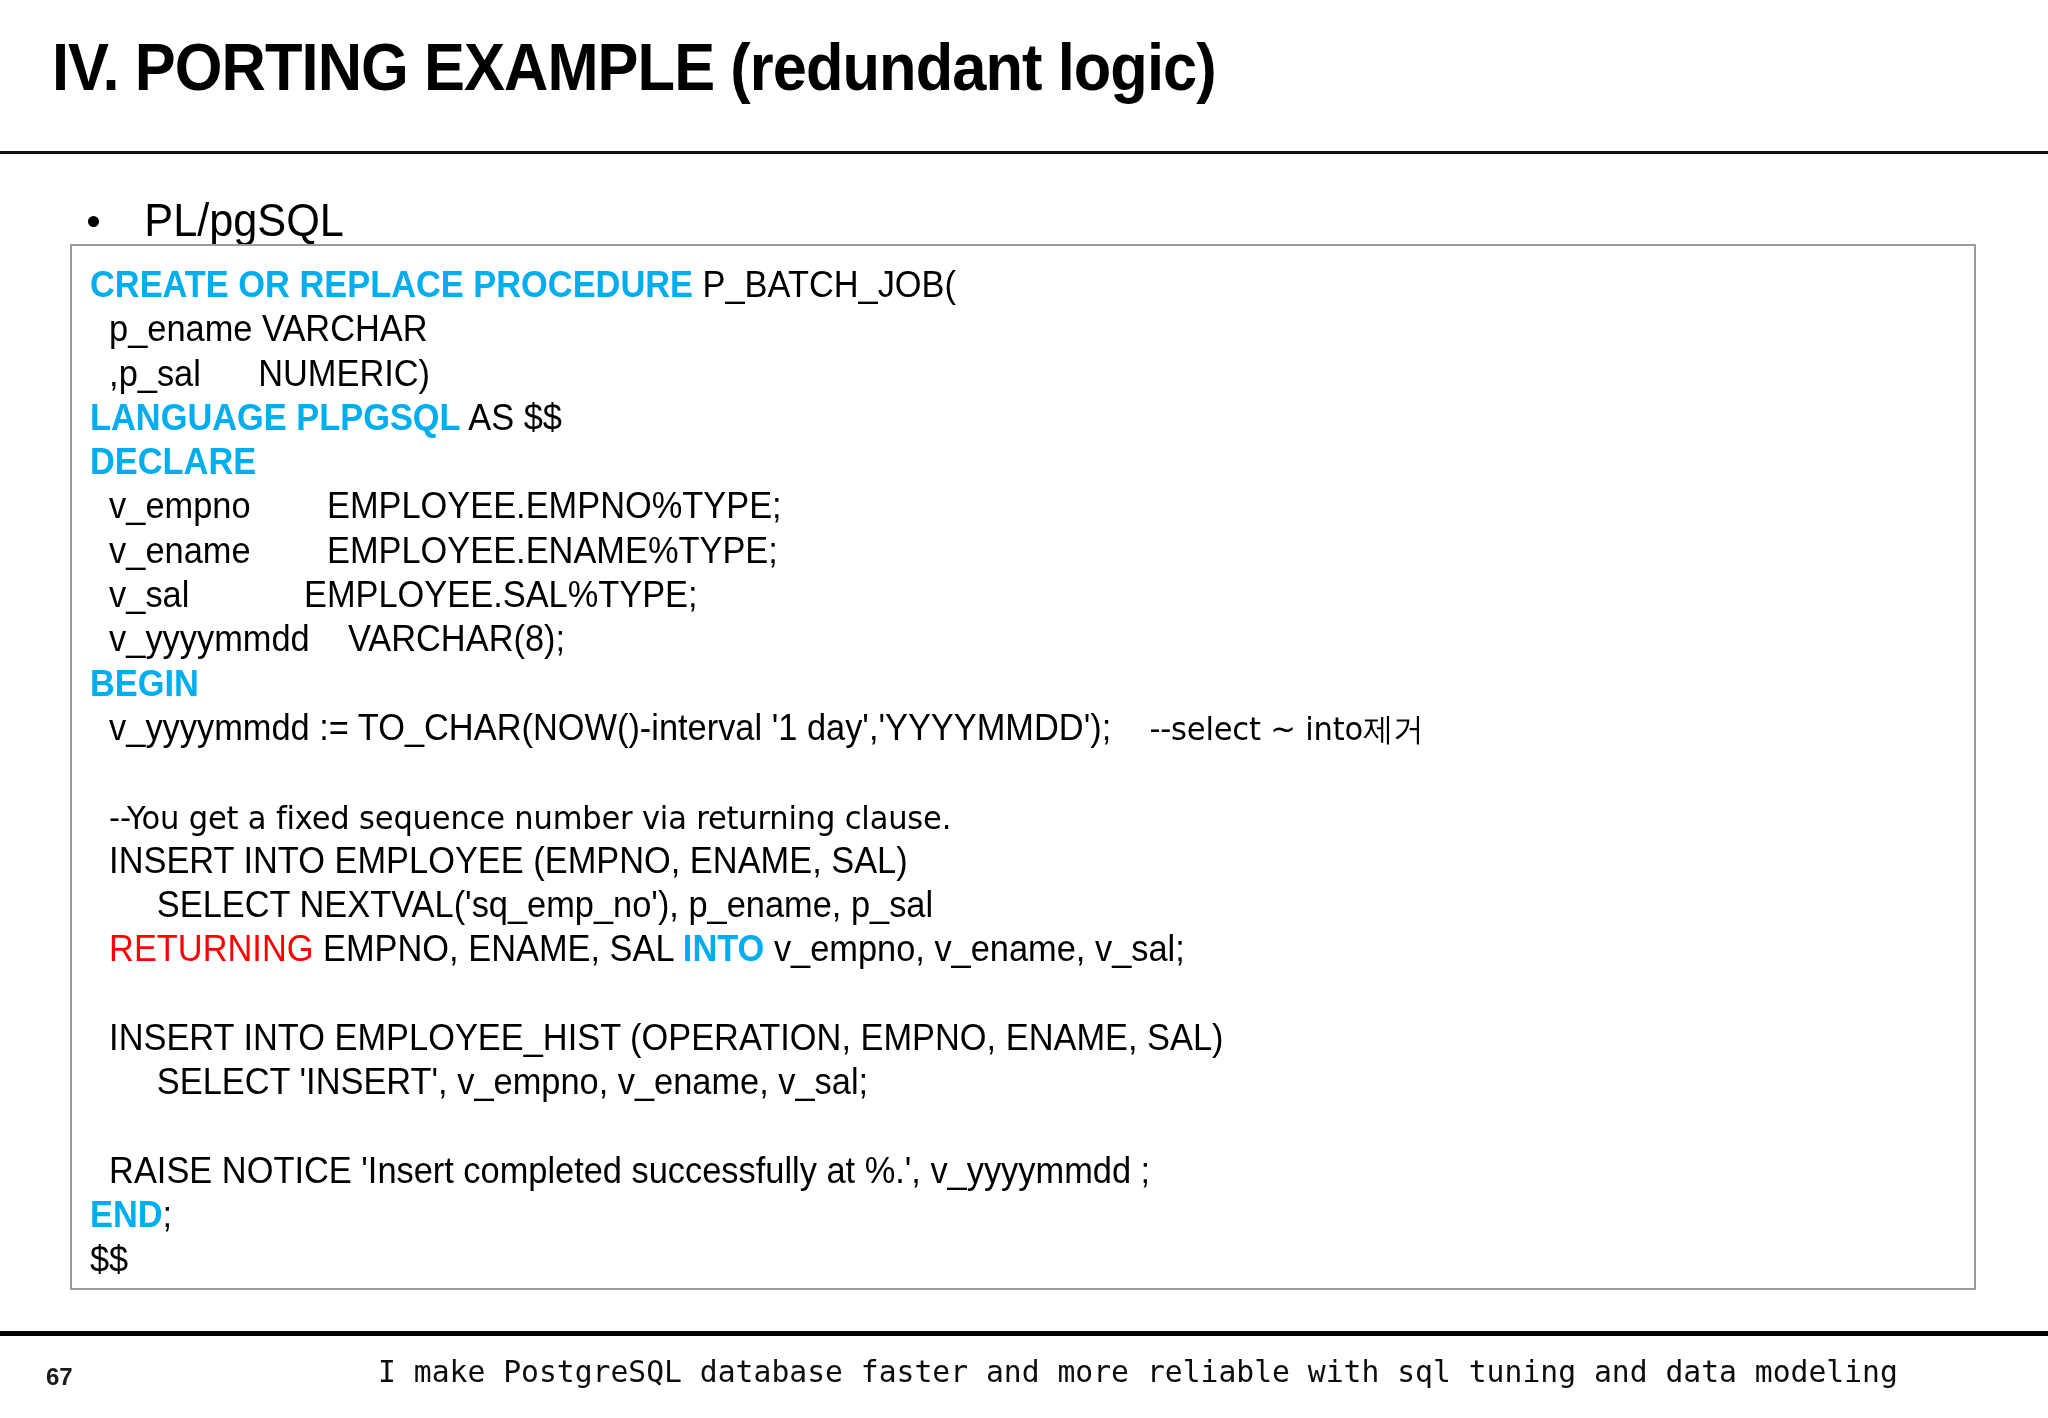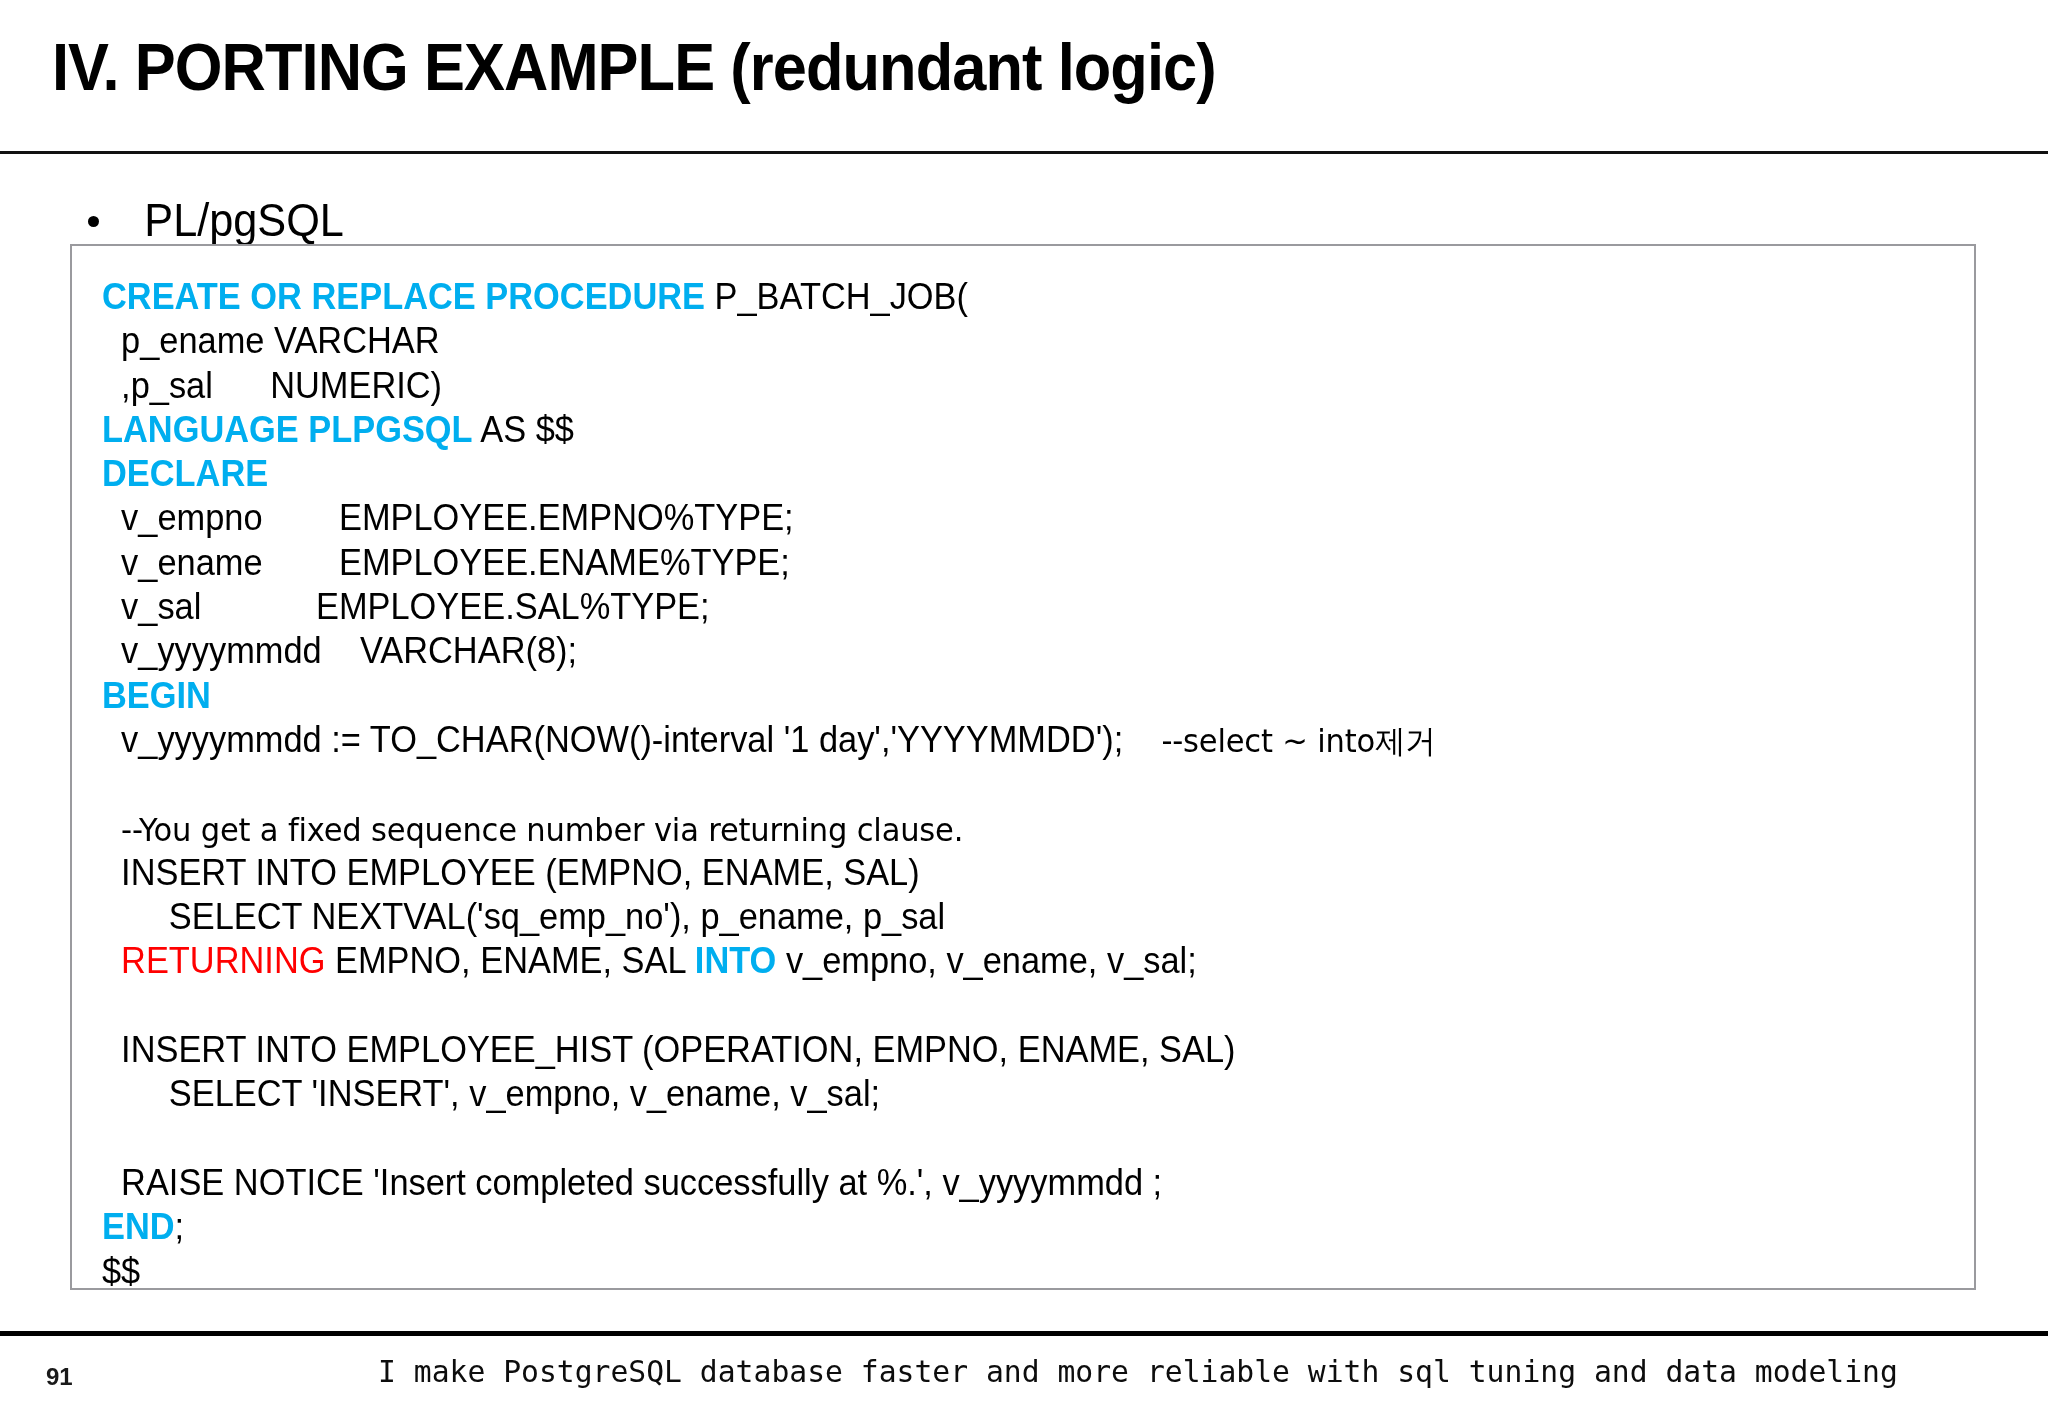--- a/index.html
+++ b/index.html
@@ -82,21 +82,21 @@
     border: 2px solid #9a9a9e;
     background: #ffffff;
     box-sizing: border-box;
     overflow: hidden;
   }
   #code-pre {
     position: absolute;
     left: 14px;
     top: 13px;
     right: 4px;
-    margin: 16px;
+    margin: 4px;
     padding: 0;
     font-family: "Liberation Sans", sans-serif;
     font-size: 36px;
     line-height: 44.3px;
     color: #000000;
     white-space: pre;
   }
   .ln {
     display: block;
     height: 44.3px;
@@ -160,14 +160,14 @@
 <div id="bullet-row">
   <span id="bullet-dot"></span>
   <span id="bullet-label">PL/pgSQL</span>
 </div>
 
 <div id="code-box">
   <pre id="code-pre"><span class="ln"><span class="kw">CREATE OR REPLACE PROCEDURE</span><span> P_BATCH_JOB(</span></span><span class="ln"><span>  p_ename VARCHAR</span></span><span class="ln"><span>  ,p_sal      NUMERIC)</span></span><span class="ln"><span class="kw">LANGUAGE PLPGSQL</span><span> AS $$</span></span><span class="ln"><span class="kw">DECLARE</span></span><span class="ln"><span>  v_empno        EMPLOYEE.EMPNO%TYPE;</span></span><span class="ln"><span>  v_ename        EMPLOYEE.ENAME%TYPE;</span></span><span class="ln"><span>  v_sal            EMPLOYEE.SAL%TYPE;</span></span><span class="ln"><span>  v_yyyymmdd    VARCHAR(8);</span></span><span class="ln"><span class="kw">BEGIN</span></span><span class="ln"><span>  v_yyyymmdd := TO_CHAR(NOW()-interval '1 day','YYYYMMDD');    </span><span class="cmt">--select ~ into제거</span></span><span class="ln">&nbsp;</span><span class="ln"><span class="cmt">  --You get a fixed sequence number via returning clause.</span></span><span class="ln"><span>  INSERT INTO EMPLOYEE (EMPNO, ENAME, SAL)</span></span><span class="ln"><span>       SELECT NEXTVAL('sq_emp_no'), p_ename, p_sal</span></span><span class="ln"><span class="ret">  RETURNING</span><span> EMPNO, ENAME, SAL </span><span class="kw">INTO</span><span> v_empno, v_ename, v_sal;</span></span><span class="ln">&nbsp;</span><span class="ln"><span>  INSERT INTO EMPLOYEE_HIST (OPERATION, EMPNO, ENAME, SAL)</span></span><span class="ln"><span>       SELECT 'INSERT', v_empno, v_ename, v_sal;</span></span><span class="ln">&nbsp;</span><span class="ln"><span>  RAISE NOTICE 'Insert completed successfully at %.', v_yyyymmdd ;</span></span><span class="ln"><span class="kw">END</span><span>;</span></span><span class="ln"><span>$$</span></span></pre>
 </div>
 
 <div id="footer-rule"></div>
-<div id="page-number">91</div>
+<div id="page-number">67</div>
 <div id="footer-tagline">I make PostgreSQL database faster and more reliable with sql tuning and data modeling</div>
 
 </body></html>

